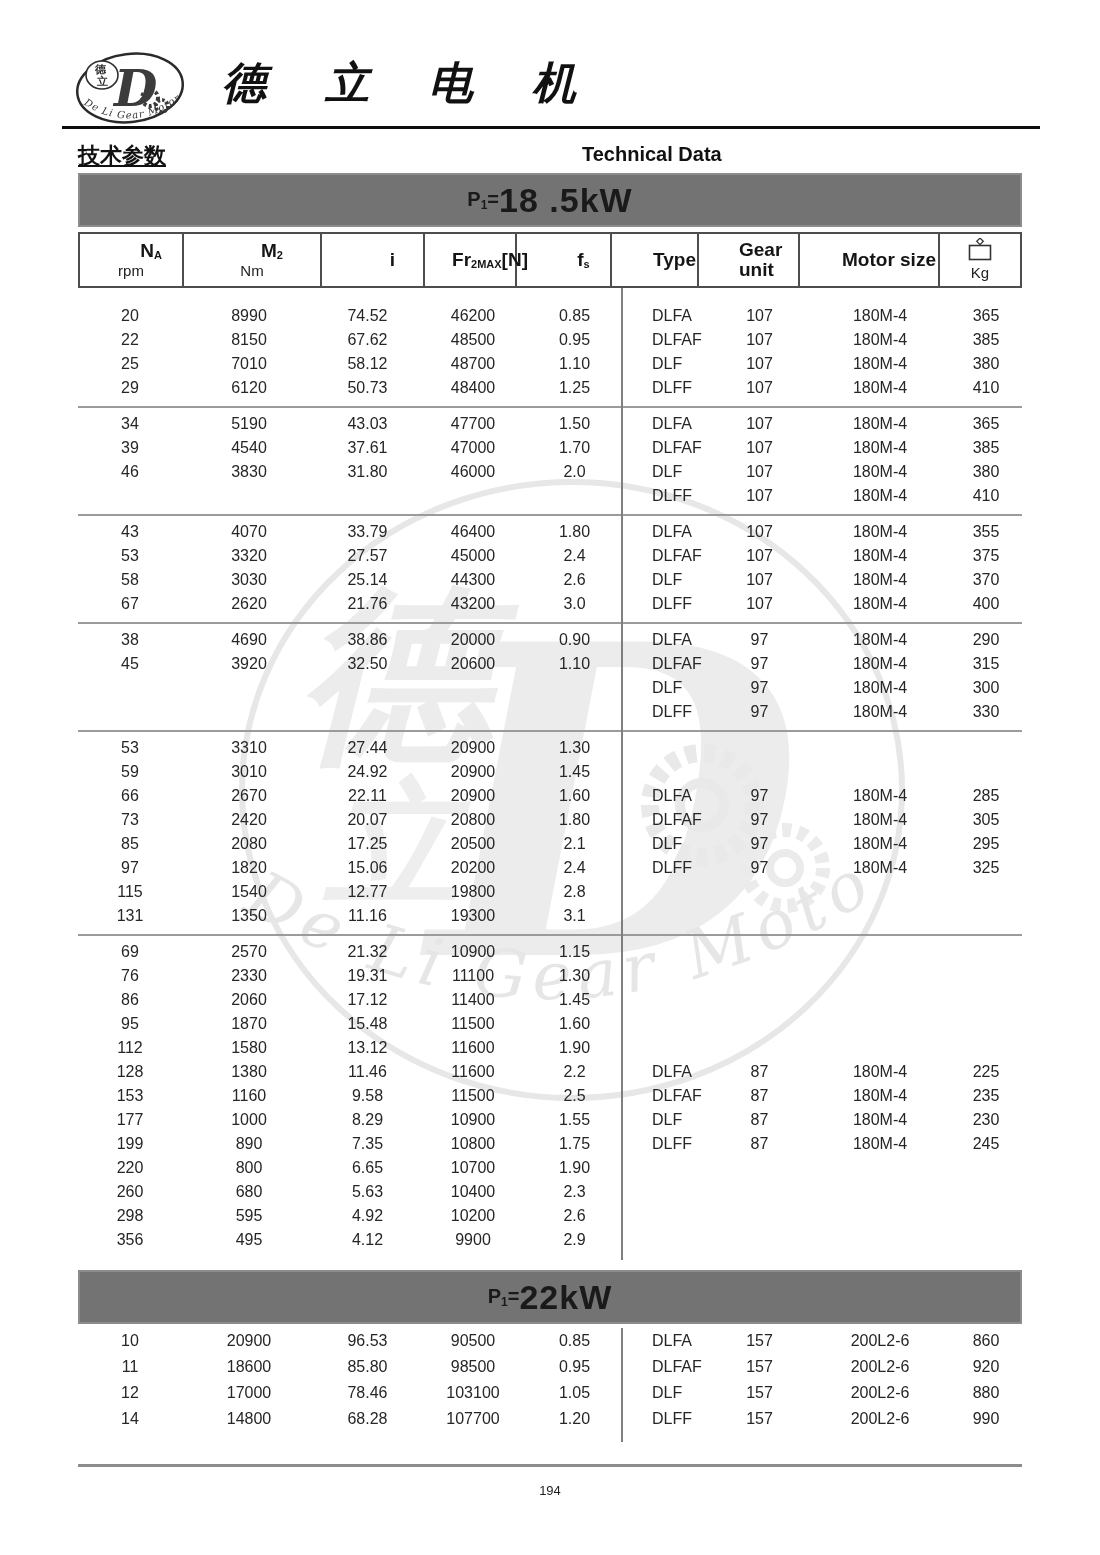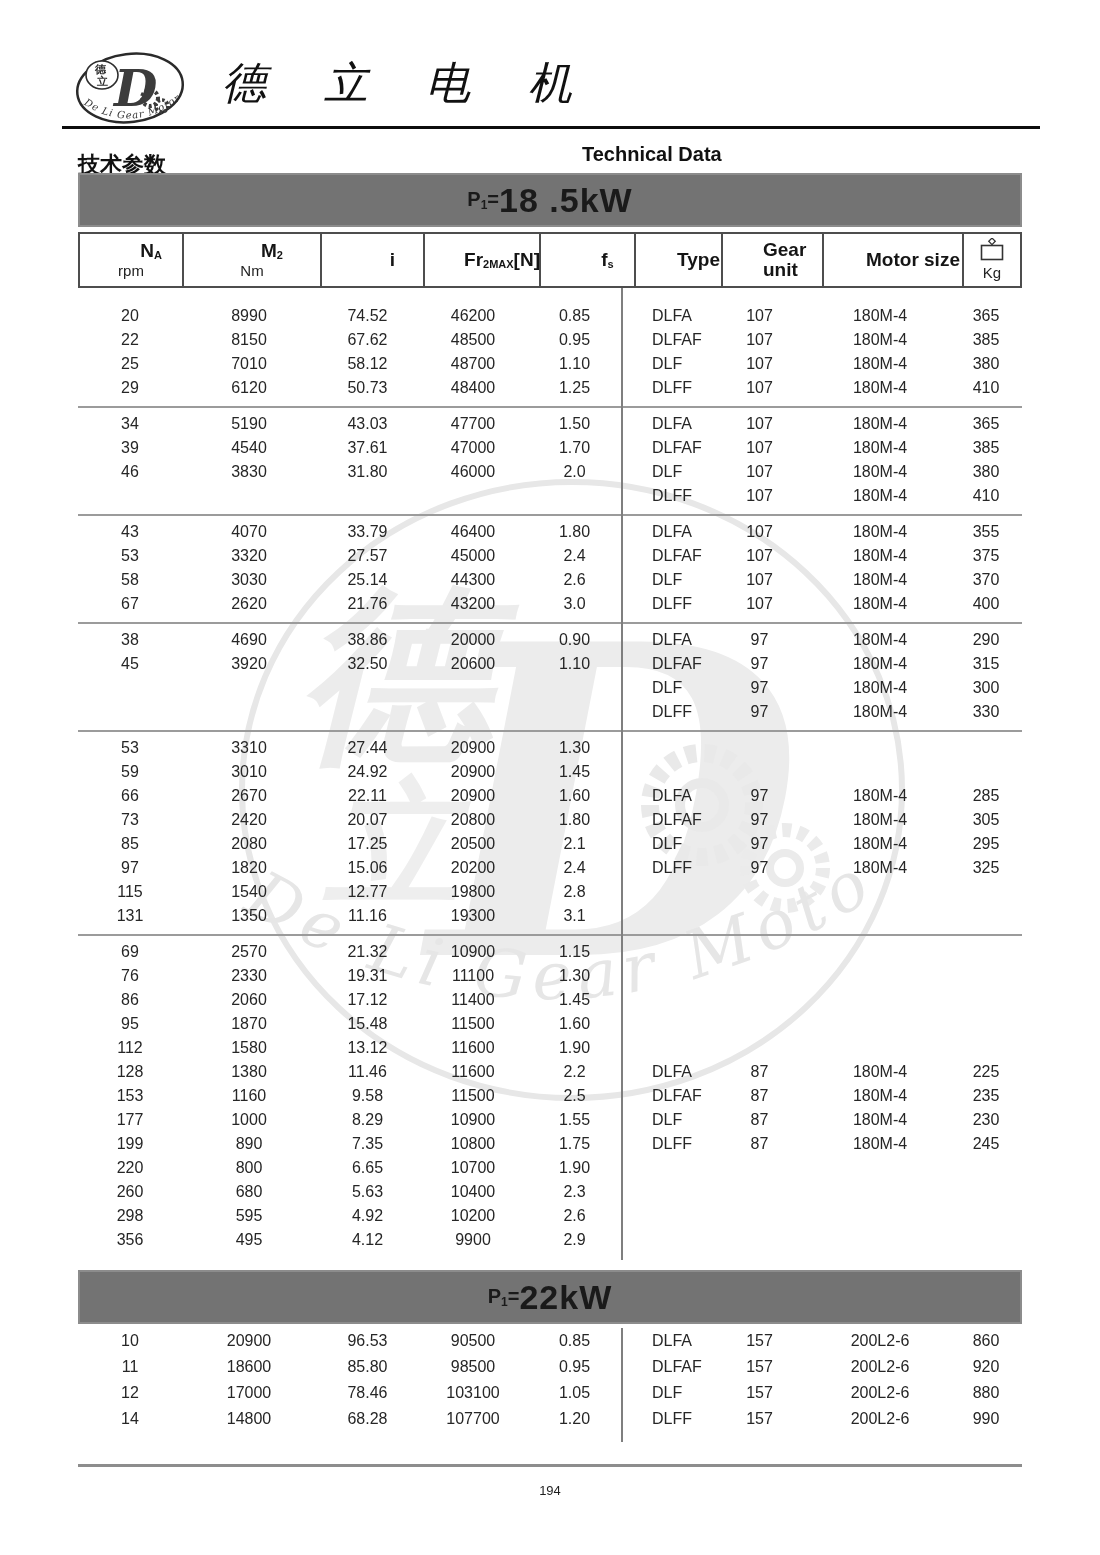--- a/index.html
+++ b/index.html
@@ -12,26 +12,26 @@
     color:#222;
   }
   
   .watermark{position:absolute;left:205px;top:450px;width:710px;height:700px;z-index:0;}
   
   .logo-row{position:relative;height:74px;margin:48px 0 0 64px;z-index:2;}
   .logo{position:absolute;left:0;top:-2px;}
   .brand-name{
     position:absolute;left:158px;top:6px;
     font-family:"DejaVu Serif",serif;
-    font-weight:normal;font-style:italic;
+    font-weight:bold;font-style:italic;
     font-size:44px;letter-spacing:22px;color:#111;white-space:nowrap;
   }
   .top-rule{margin:4px 60px 0 62px;height:3px;background:#0d0d0d;}
   .section-titles{position:relative;height:32px;margin:12px 78px 0;z-index:2;}
-  .sec-cn{position:absolute;left:0;top:9px;font-size:22px;font-weight:bold;color:#111;text-decoration:underline;}
+  .sec-cn{position:absolute;left:0;top:0;font-size:22px;font-weight:bold;color:#111;text-decoration:underline;}
   .sec-en{position:absolute;left:504px;top:2px;font-size:20px;font-weight:bold;color:#111;}
   
   .power-box{
     position:relative;z-index:2;
     width:940px;height:50px;margin:0 auto 0 78px;
     border:2px solid #8c8c8c;background:#737373;
     display:flex;align-items:center;justify-content:center;
   }
   .p-small{font-size:20px;font-weight:bold;color:#1a1a1a;}
   .p-small sub{font-size:12px;vertical-align:-3px;}
@@ -41,21 +41,21 @@
     position:relative;z-index:2;
     display:flex;width:944px;height:56px;margin:5px 0 0 78px;
     border:2px solid #4d4d4d;box-sizing:border-box;background:transparent;
   }
   .h-cell{
     box-sizing:border-box;border-right:2px solid #4d4d4d;
     display:flex;flex-direction:column;align-items:center;justify-content:center;
     flex:0 0 auto;
   }
   .h-cell:last-child{border-right:none;flex:1 1 auto;}
-  .hw0{width:104px}.hw1{width:138px}.hw2{width:103px}.hw3{width:116px}
+  .hw0{width:104px}.hw1{width:138px}.hw2{width:103px}.hw3{width:92px}
   .hw4{width:95px}.hw5{width:87px}.hw6{width:101px}.hw7{width:140px}
   .h-main{font-size:19px;font-weight:bold;line-height:1.05;color:#151515;margin-left:40px;}
   .h-main sub{font-size:11px;vertical-align:-2px;}
   .h-unit{font-size:15px;line-height:1.15;color:#222;}
   .kg-cell .h-unit{margin-top:0px;}
   
   .t-body{position:relative;width:944px;margin-left:78px;z-index:1;padding-top:12px;}
   .t-body::before{
     content:"";position:absolute;left:543px;top:0;bottom:0;width:2px;background:#7f7f7f;
   }

